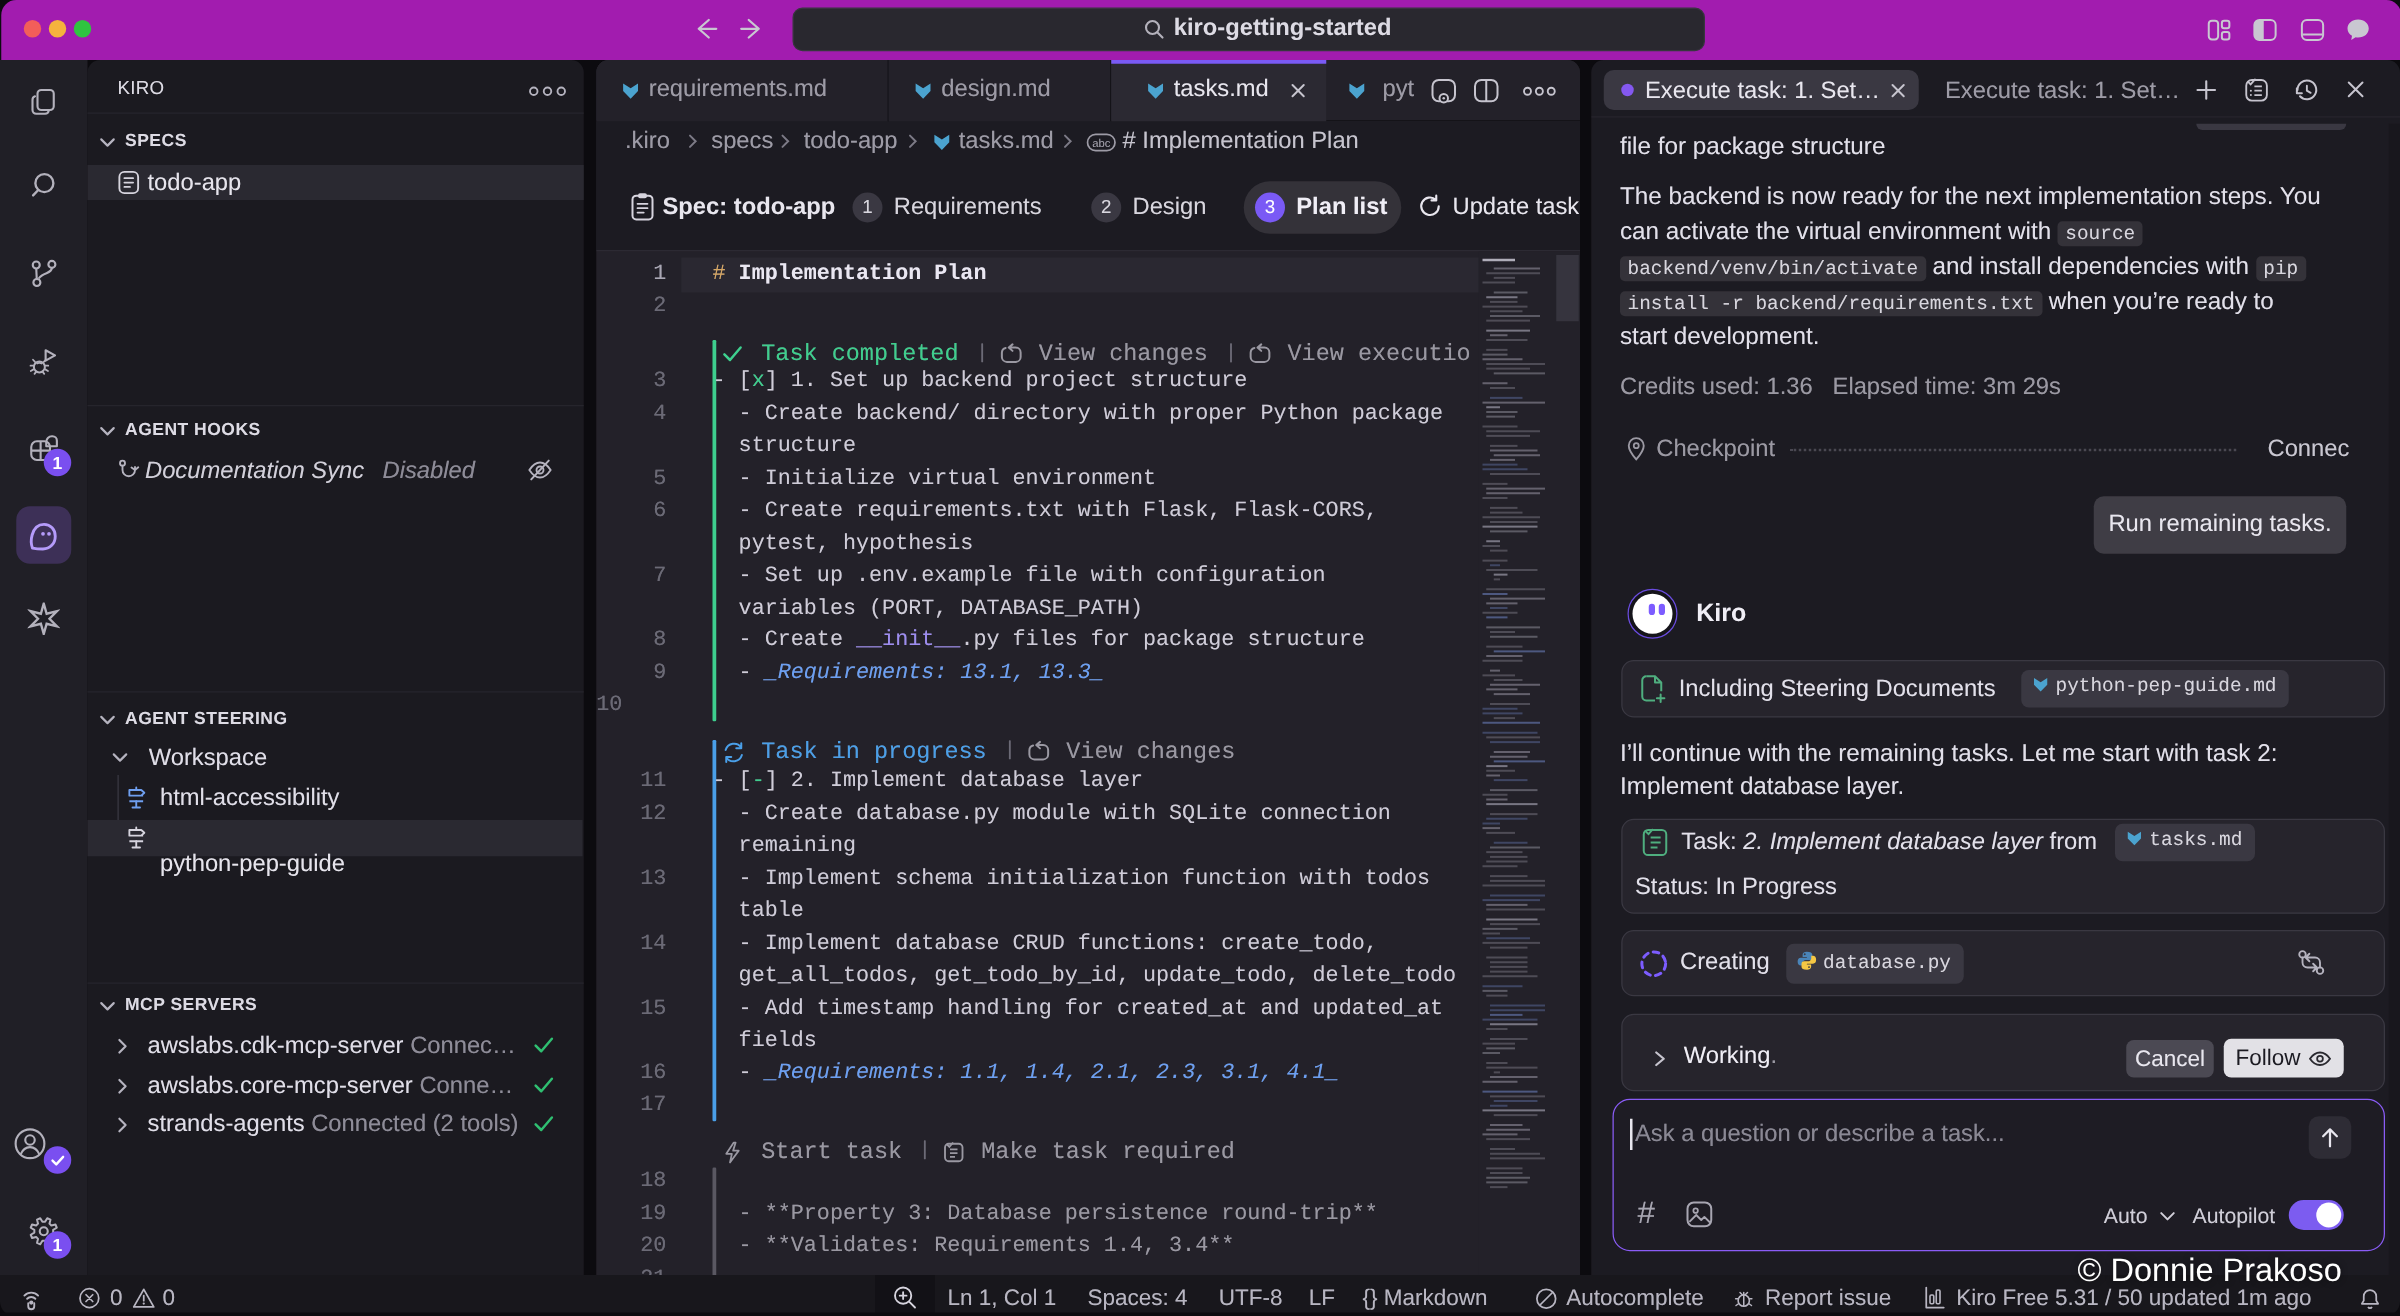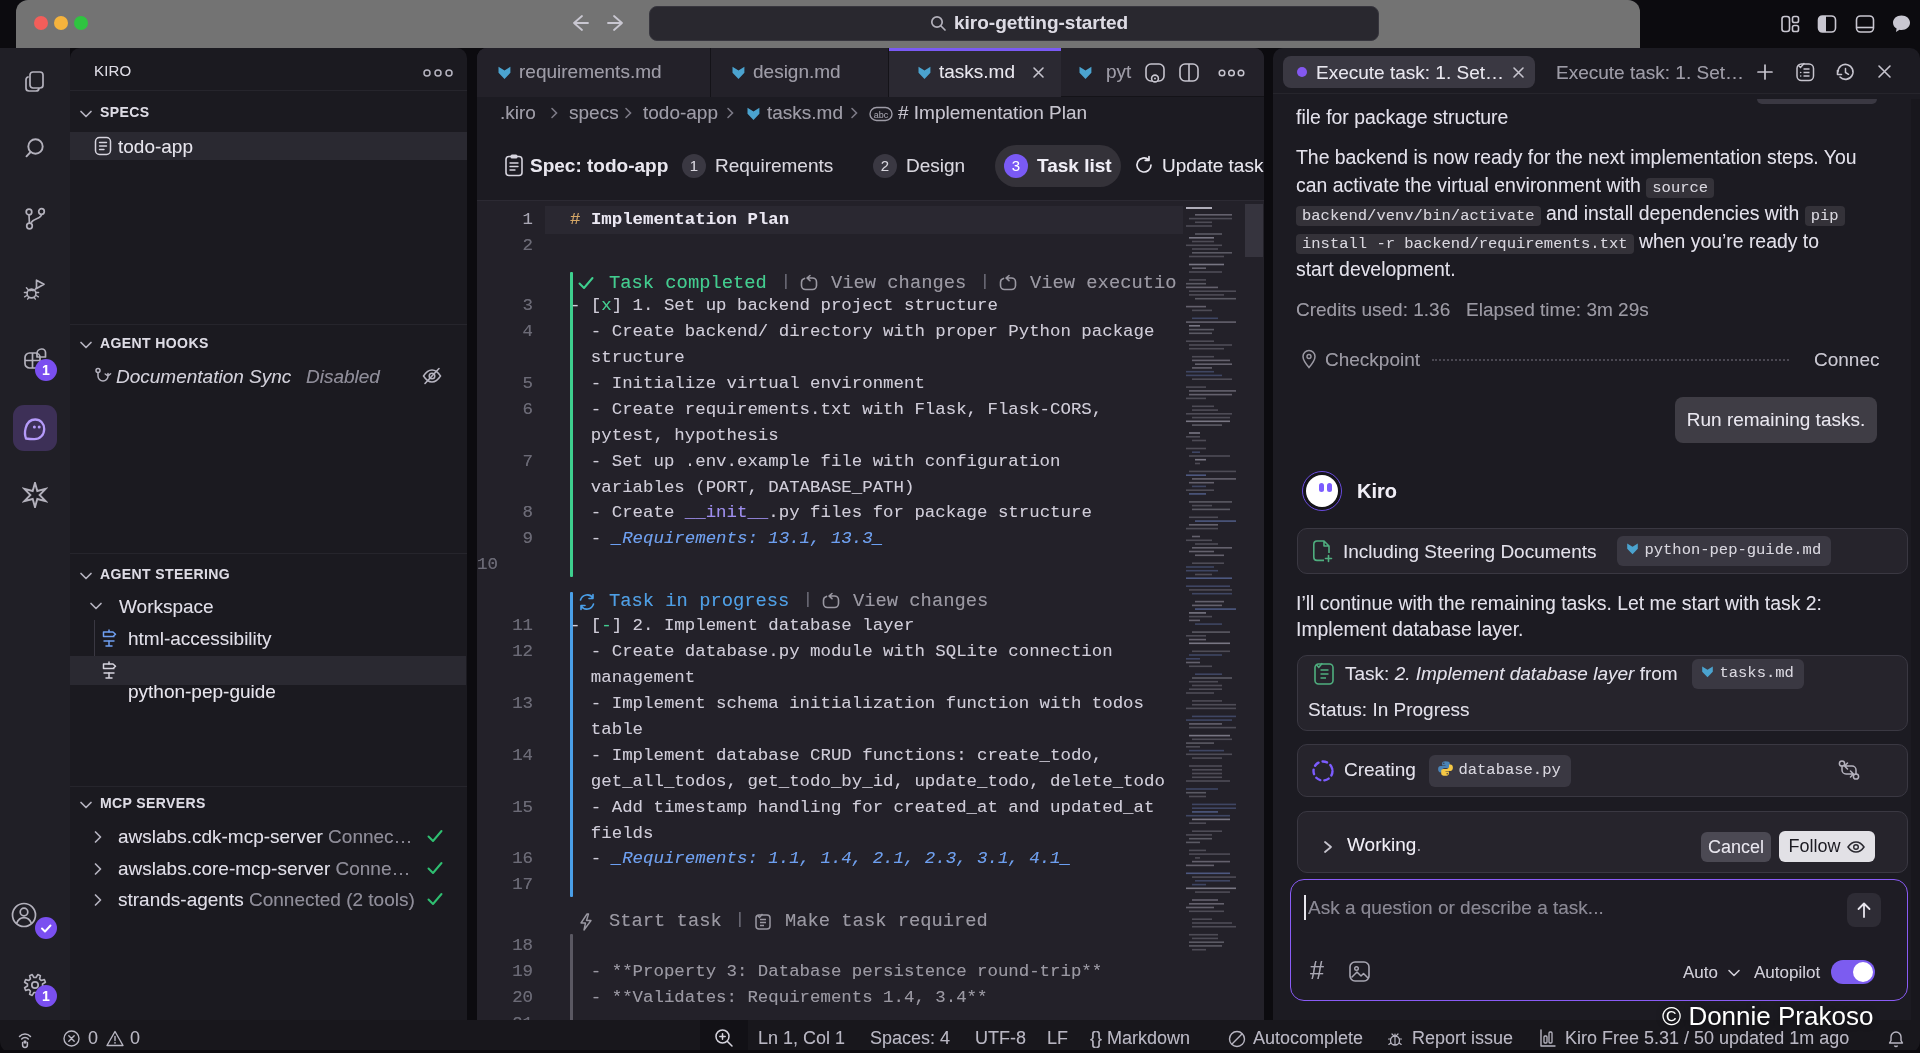--- a/index.html
+++ b/index.html
@@ -1,17 +1,17 @@
 <!DOCTYPE html>
 <html><head><meta charset="utf-8">
 <style>
 *{margin:0;padding:0;box-sizing:border-box}
 html,body{width:1920px;height:1053px;overflow:hidden;background:#0c0b0f;font-family:"Liberation Sans",sans-serif;-webkit-font-smoothing:antialiased;text-shadow:0 0 0.45px rgba(235,233,245,0.28)}
 .abs{position:absolute}
-#titlebar{position:absolute;left:16px;top:0;width:1624px;height:48px;background:#737373;border-radius:12px 12px 0 0}
+#titlebar{position:absolute;left:1px;top:0;width:1920px;height:48px;background:#a21caf;border-radius:12px 12px 0 0}
 #activitybar{position:absolute;left:0;top:48px;width:70px;height:972px;background:#201f26}
 #sidebar{position:absolute;left:70px;top:48px;width:397px;height:972px;background:#1b1a20;border-radius:10px 10px 0 0}
 #egroup{position:absolute;left:477px;top:48px;width:787px;height:972px;background:#232129;border-radius:10px 10px 0 0}
 #panel{position:absolute;left:1273px;top:48px;width:647px;height:972px;background:#1c1b22;overflow:hidden;border-radius:10px 10px 0 0}
 #statusbar{position:absolute;left:0;top:1020px;width:1920px;height:33px;background:#18171c;color:#b8b6c2;font-size:18px;border-radius:0 0 12px 12px}
 .tl{position:absolute;top:16px;width:14px;height:14px;border-radius:50%}
 svg{display:block}
 .row{position:absolute;white-space:pre}
 </style></head><body>
 
@@ -363,21 +363,21 @@
         <path d="M8 10 H16 M8 13.5 H16 M8 17 H13" stroke="#d6d4de" stroke-width="1.4" stroke-linecap="round"></path>
       </svg>
     </div>
 <div class="abs" style="left:53px;top:107px;font-size:19px;font-weight:bold;color:#e8e6ee">Spec: todo-app</div>
 <div class="abs" style="left:205px;top:106px;width:24px;height:24px;border-radius:50%;background:#3a3842;color:#d8d6de;font-size:15px;text-align:center;line-height:24px">1</div>
 <div class="abs" style="left:238px;top:107px;font-size:19px;color:#d8d6de">Requirements</div>
 <div class="abs" style="left:396px;top:106px;width:24px;height:24px;border-radius:50%;background:#3a3842;color:#d8d6de;font-size:15px;text-align:center;line-height:24px">2</div>
 <div class="abs" style="left:429px;top:107px;font-size:19px;color:#d8d6de">Design</div>
 <div class="abs" style="left:518px;top:97px;width:126px;height:42px;background:#343239;border-radius:21px"></div>
 <div class="abs" style="left:527px;top:106px;width:24px;height:24px;border-radius:50%;background:#7a5af5;color:#fff;font-size:15px;text-align:center;line-height:24px">3</div>
-<div class="abs" style="left:560px;top:107px;font-size:19px;font-weight:bold;color:#f0eef6">Task list</div>
+<div class="abs" style="left:560px;top:107px;font-size:19px;font-weight:bold;color:#f0eef6">Plan list</div>
 <div class="abs" style="left:656px;top:106px">
       <svg style="" width="22" height="22" viewBox="0 0 22 22">
         <path d="M18 11 a7 7 0 1 1 -2.3 -5.2 M16 2.5 v3.8 h-3.8" stroke="#e8e6ee" stroke-width="1.7" fill="none" stroke-linecap="round" stroke-linejoin="round"></path>
       </svg>
     </div>
 <div class="abs" style="left:685px;top:107px;font-size:19px;color:#e8e6ee;white-space:nowrap">Update task</div>
 <div class="abs" style="left:0;top:152px;width:787px;height:820px;overflow:hidden">
 <div class="abs" style="left:68px;top:6px;width:638px;height:28px;background:#2a2831"></div>
 <div class="abs" style="left:93px;top:72px;width:3px;height:305px;background:#3ecf8e;border-radius:1px"></div>
 <div class="abs" style="left:93px;top:392px;width:3px;height:305px;background:#4a9fe8;border-radius:1px"></div>
@@ -433,21 +433,21 @@
       <div class="abs" style="left:344px;top:392px">
         <svg style="" width="20" height="20" viewBox="0 0 20 20">
           <path d="M8.5 4 H13.5 A4 4 0 0 1 17.5 8 V11.5 A4 4 0 0 1 13.5 15.5 H6.5 A4 4 0 0 1 2.5 11.5 V8.2 A4 4 0 0 1 5.5 4.4 M11 1.5 L8 4 L11 6.7" stroke="#9a98a2" stroke-width="1.6" fill="none" stroke-linecap="round" stroke-linejoin="round"></path>
         </svg>
       </div>
       <div class="abs" style="left:376px;top:390px;font-size:18.8px;color:#9a98a2;font-family:'Liberation Mono',monospace;;white-space:nowrap">View changes</div>
       <div class="abs" style="left:0px;top:413px;width:56px;text-align:right;font-size:17.4px;line-height:26px;color:#6b6a76;font-family:'Liberation Mono',monospace;">11</div>
       <div class="row" style="left:93px;top:413px;font-size:17.4px;line-height:26px;color:#cfccd8;font-family:'Liberation Mono',monospace;">- [<span style="color:#3ecf8e">-</span>] 2. Implement database layer</div>
       <div class="abs" style="left:0px;top:439px;width:56px;text-align:right;font-size:17.4px;line-height:26px;color:#6b6a76;font-family:'Liberation Mono',monospace;">12</div>
       <div class="row" style="left:93px;top:439px;font-size:17.4px;line-height:26px;color:#cfccd8;font-family:'Liberation Mono',monospace;">  - Create database.py module with SQLite connection</div>
-      <div class="row" style="left:93px;top:465px;font-size:17.4px;line-height:26px;color:#cfccd8;font-family:'Liberation Mono',monospace;">  management</div>
+      <div class="row" style="left:93px;top:465px;font-size:17.4px;line-height:26px;color:#cfccd8;font-family:'Liberation Mono',monospace;">  remaining</div>
       <div class="abs" style="left:0px;top:491px;width:56px;text-align:right;font-size:17.4px;line-height:26px;color:#6b6a76;font-family:'Liberation Mono',monospace;">13</div>
       <div class="row" style="left:93px;top:491px;font-size:17.4px;line-height:26px;color:#cfccd8;font-family:'Liberation Mono',monospace;">  - Implement schema initialization function with todos</div>
       <div class="row" style="left:93px;top:517px;font-size:17.4px;line-height:26px;color:#cfccd8;font-family:'Liberation Mono',monospace;">  table</div>
       <div class="abs" style="left:0px;top:543px;width:56px;text-align:right;font-size:17.4px;line-height:26px;color:#6b6a76;font-family:'Liberation Mono',monospace;">14</div>
       <div class="row" style="left:93px;top:543px;font-size:17.4px;line-height:26px;color:#cfccd8;font-family:'Liberation Mono',monospace;">  - Implement database CRUD functions: create_todo,</div>
       <div class="row" style="left:93px;top:569px;font-size:17.4px;line-height:26px;color:#cfccd8;font-family:'Liberation Mono',monospace;">  get_all_todos, get_todo_by_id, update_todo, delete_todo</div>
       <div class="abs" style="left:0px;top:595px;width:56px;text-align:right;font-size:17.4px;line-height:26px;color:#6b6a76;font-family:'Liberation Mono',monospace;">15</div>
       <div class="row" style="left:93px;top:595px;font-size:17.4px;line-height:26px;color:#cfccd8;font-family:'Liberation Mono',monospace;">  - Add timestamp handling for created_at and updated_at</div>
       <div class="row" style="left:93px;top:621px;font-size:17.4px;line-height:26px;color:#cfccd8;font-family:'Liberation Mono',monospace;">  fields</div>
       <div class="abs" style="left:0px;top:646px;width:56px;text-align:right;font-size:17.4px;line-height:26px;color:#6b6a76;font-family:'Liberation Mono',monospace;">16</div>

